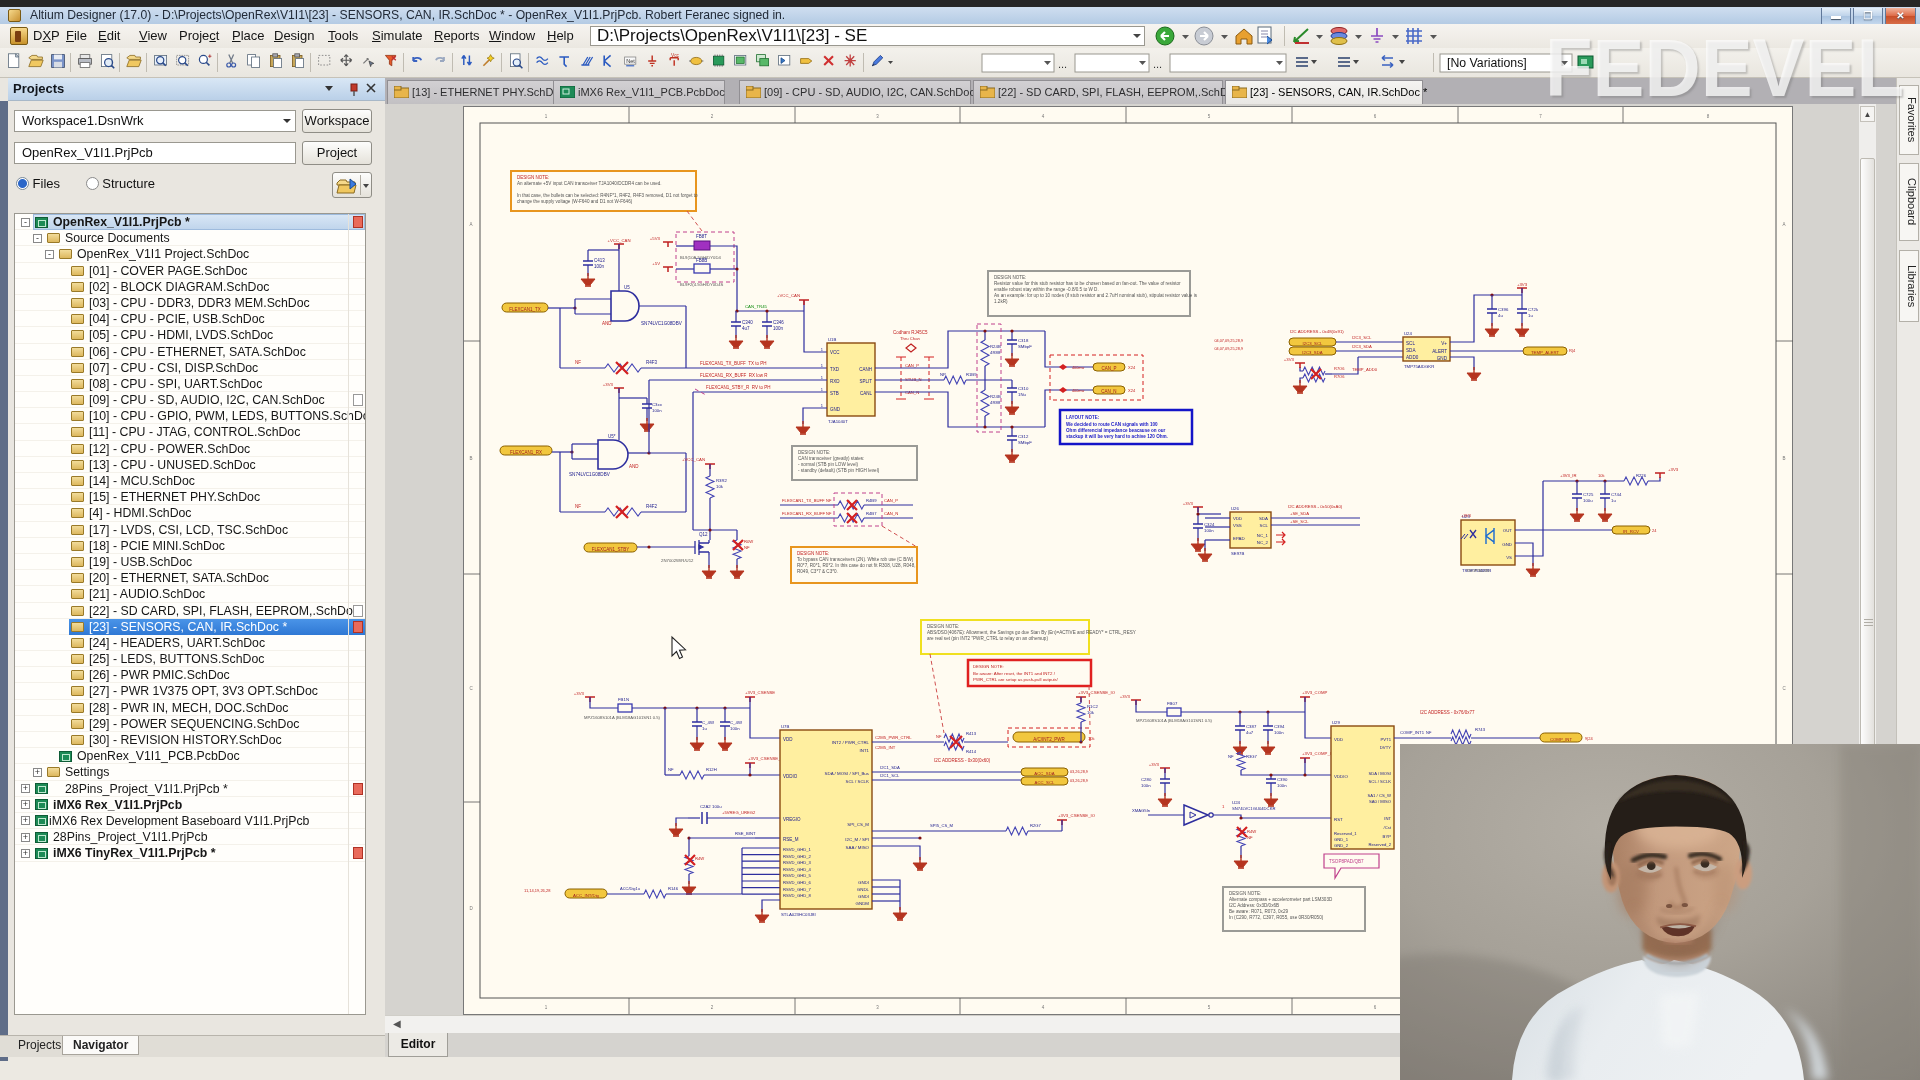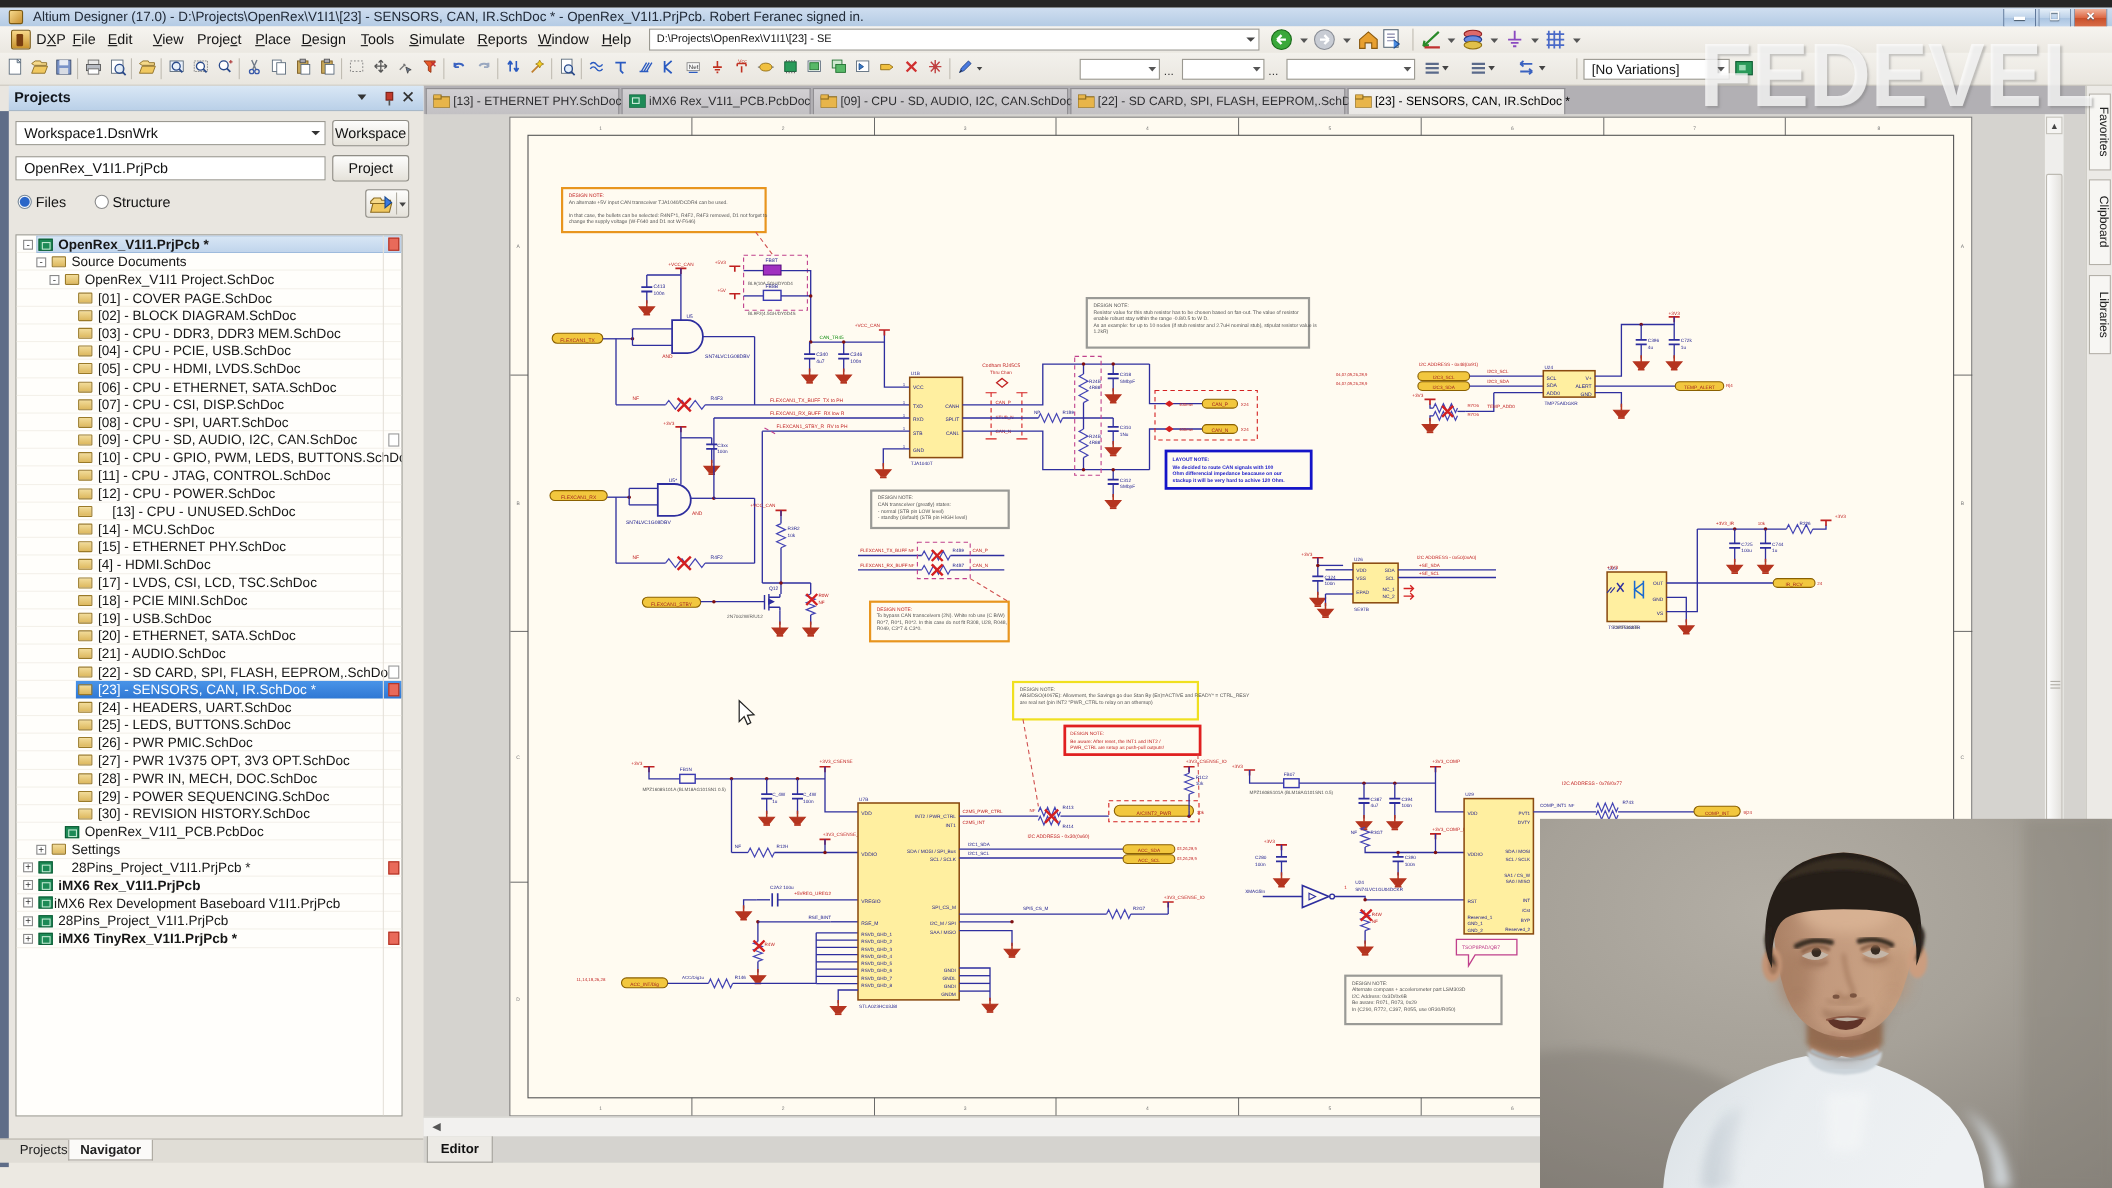--- a/index.html
+++ b/index.html
@@ -9,21 +9,21 @@
 #tbar{left:0;top:7px;width:1920px;height:17px;background:linear-gradient(#cfdef0,#b4cbe4);color:#222b38;font-size:12.2px}
 #tbar .t{position:absolute;left:30px;top:1px;white-space:nowrap}
 #winbtn{right:4px;top:1px;position:absolute;display:flex}
 #winbtn .b{width:30px;height:19px;background:linear-gradient(#e4eef8,#bdd2e9 45%,#a9c3e0 45%,#cadcf0);border:1px solid #60789a;border-top:none;border-radius:0 0 4px 4px;margin-left:2px;color:#fff;font-size:10px;text-align:center;line-height:16px;font-weight:bold;text-shadow:0 1px 1px #456}
 #winbtn .c{background:linear-gradient(#f2b59e,#dd6844 45%,#c84e28 45%,#db7450);color:#fff;width:31px}
 
 #menubar{left:0;top:24px;width:1920px;height:24px;background:linear-gradient(#f6f4f0,#ebe8e1);font-size:13px;color:#141414}
 #menubar .m{position:absolute;top:4px}
 #dxpicon{left:10px;top:3px;width:18px;height:18px;position:absolute;background:linear-gradient(#f8d88a,#c8922a);border:1px solid #7a5a14;border-radius:2px}
 #dxpicon:after{content:"";position:absolute;left:4px;top:3px;width:6px;height:11px;background:#7a3e10;border-radius:1px}
-#pathbox{left:590px;top:2px;width:555px;height:20px;position:absolute;background:#fff;border:1px solid #9a9890;font-size:10px;color:#111;line-height:18px;padding-left:6px}
+#pathbox{left:590px;top:2px;width:555px;height:20px;position:absolute;background:#fff;border:1px solid #9a9890;font-size:17px;color:#111;line-height:18px;padding-left:6px}
 #pathbox .dd{position:absolute;right:3px;top:7px;width:0;height:0;border:4px solid transparent;border-top-color:#444}
 
 #toolbar{left:0;top:48px;width:1920px;height:30px;background:linear-gradient(#f3f1ec,#e9e6df);border-bottom:1px solid #c6c2b8}
 
 #tabbar{left:385px;top:78px;width:1511px;height:26px;background:#b2b0b4}
 .dtab{position:absolute;top:2px;height:24px;background:linear-gradient(#d2d0d3,#c2c0c3);border:1px solid #918f93;border-bottom:none;color:#2e2e30;line-height:22px;padding:0 7px 0 24px;white-space:nowrap;font-size:11px}
 .dtab.active{background:linear-gradient(#f4f3f1,#e9e7e4);color:#000}
 .dtab .fic{position:absolute;left:6px;top:5px;width:15px;height:12px}
 
 #lpanel{left:0;top:78px;width:385px;height:979px;background:#e9e6e0}
@@ -318,21 +318,21 @@
         <g transform="translate(1578,6)">
           <rect x="0" y="2" width="15" height="12" fill="#2a9a5a" stroke="#0a5a30"></rect>
           <rect x="3" y="5" width="6" height="5" fill="#9adab4"></rect>
         </g>
       </svg></div>
 <div class="abs" id="tabbar">
 <div class="dtab" style="left:2px;width:176px"><svg class="fic" viewBox="0 0 15 12">
           <rect x="0" y="2" width="15" height="10" fill="#e8b54a" stroke="#8a6a20"></rect>
           <rect x="0" y="0" width="7" height="4" fill="#e8b54a" stroke="#8a6a20"></rect>
         </svg>[13] - ETHERNET PHY.SchDoc</div>
-<div class="dtab" style="left:180px;width:172px"><svg class="fic" viewBox="0 0 15 12">
+<div class="dtab" style="left:168px;width:172px"><svg class="fic" viewBox="0 0 15 12">
           <rect width="15" height="12" fill="#1d8a56" stroke="#0e5c36"></rect>
           <rect x="3" y="3" width="6" height="5" fill="none" stroke="#cfeedd"></rect>
         </svg>iMX6 Rex_V1I1_PCB.PcbDoc</div>
 <div class="dtab" style="left:354px;width:232px"><svg class="fic" viewBox="0 0 15 12">
           <rect x="0" y="2" width="15" height="10" fill="#e8b54a" stroke="#8a6a20"></rect>
           <rect x="0" y="0" width="7" height="4" fill="#e8b54a" stroke="#8a6a20"></rect>
         </svg>[09] - CPU - SD, AUDIO, I2C, CAN.SchDoc</div>
 <div class="dtab" style="left:588px;width:250px"><svg class="fic" viewBox="0 0 15 12">
           <rect x="0" y="2" width="15" height="10" fill="#e8b54a" stroke="#8a6a20"></rect>
           <rect x="0" y="0" width="7" height="4" fill="#e8b54a" stroke="#8a6a20"></rect>
@@ -432,21 +432,21 @@
 <div class="trow">
           <span class="fold" style="left:56px"></span>
           <span class="tx" style="left:74px">[11] - CPU - JTAG, CONTROL.SchDoc</span>
         </div>
 <div class="trow">
           <span class="fold" style="left:56px"></span>
           <span class="tx" style="left:74px">[12] - CPU - POWER.SchDoc</span>
         </div>
 <div class="trow">
           <span class="fold" style="left:56px"></span>
-          <span class="tx" style="left:87px">[13] - CPU - UNUSED.SchDoc</span>
+          <span class="tx" style="left:74px">[13] - CPU - UNUSED.SchDoc</span>
         </div>
 <div class="trow">
           <span class="fold" style="left:56px"></span>
           <span class="tx" style="left:74px">[14] - MCU.SchDoc</span>
         </div>
 <div class="trow">
           <span class="fold" style="left:56px"></span>
           <span class="tx" style="left:74px">[15] - ETHERNET PHY.SchDoc</span>
         </div>
 <div class="trow">

